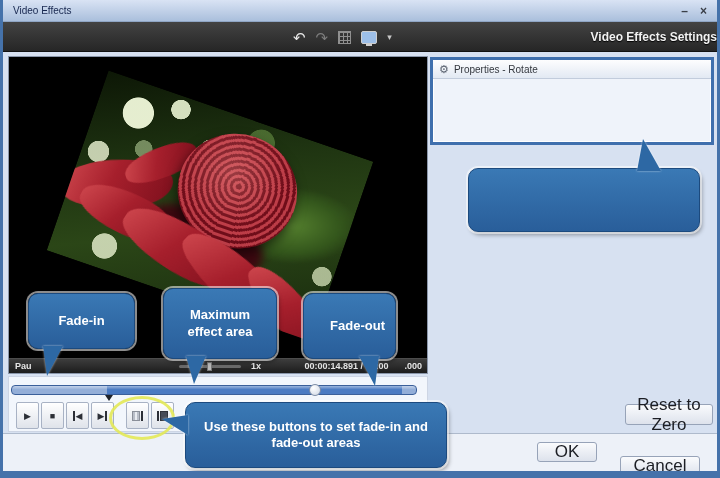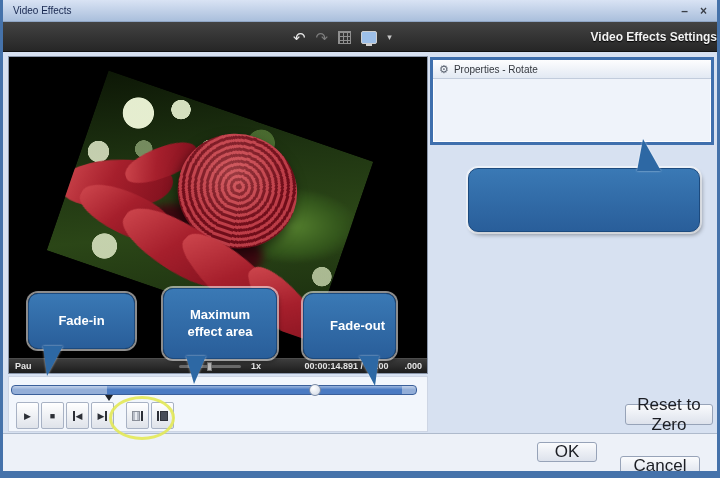--- a/index.html
+++ b/index.html
@@ -253,15 +253,19 @@
       <span class="tail"></span>
     </div>
     <div class="callout co-max">
       <span>Maximum effect area</span>
       <span class="tail"></span>
     </div>
     <div class="callout co-fadeout">
       <span>Fade-out</span>
       <span class="tail"></span>
     </div>
+    <div class="callout co-usebtns">
+      <span>Use these buttons to set fade-in and fade-out areas</span>
+      <span class="tail"></span>
+    </div>
 
   </div>
 </div>
 
 </body></html>

